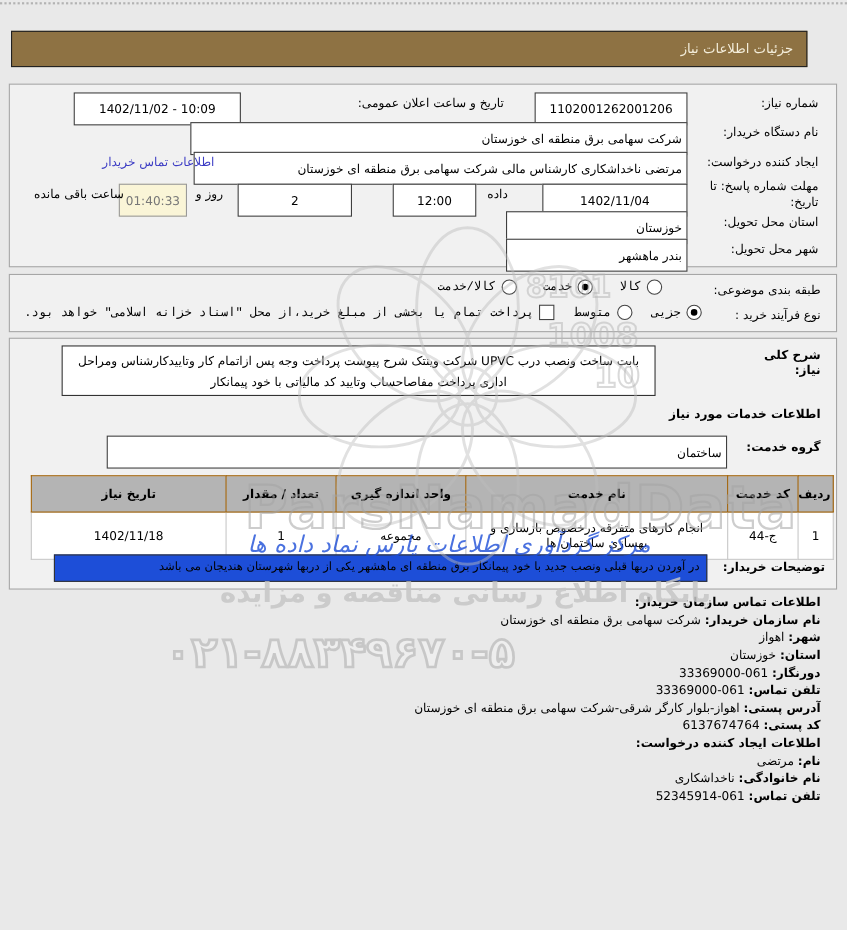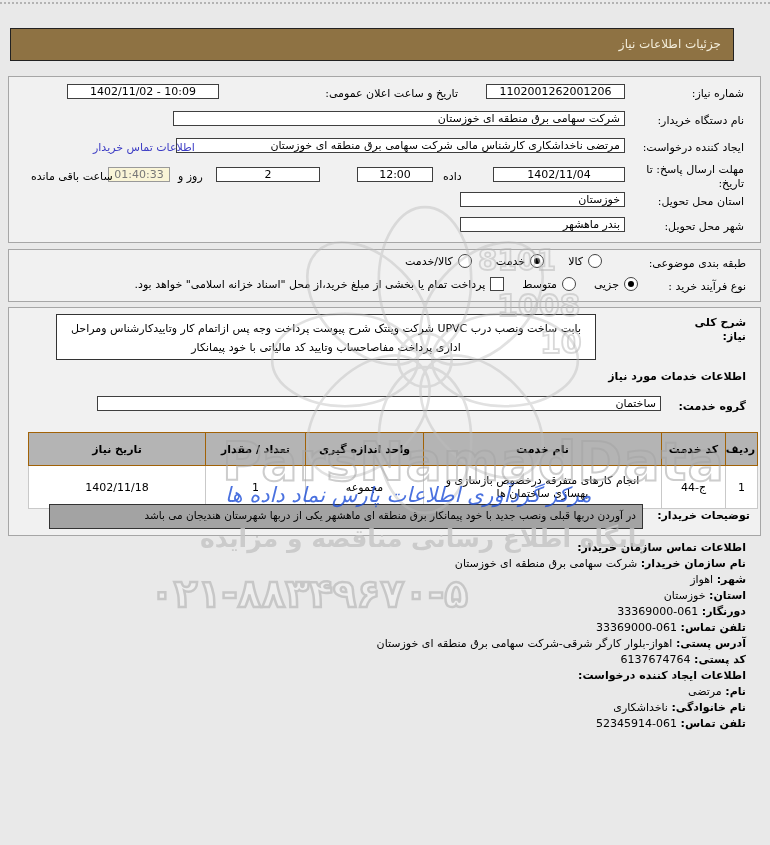--- a/index.html
+++ b/index.html
@@ -8,34 +8,34 @@
   .top-dots{position:absolute;top:2px;left:0;width:770px;border-top:2px dotted #b3b3b3;}
   .titlebar{position:absolute;left:10px;top:28px;width:724px;height:33px;background:#8e7243;border:1px solid #222;
             color:#f3edda;font-size:12px;line-height:31px;padding-right:12px;box-sizing:border-box;}
   .panel{position:absolute;background:#f1f1f1;border:1px solid #a6a6a6;box-sizing:border-box;}
   .p1{left:8px;top:76px;width:753px;height:167px;}
   .p2{left:8px;top:249px;width:753px;height:53px;}
   .p3{left:8px;top:307px;width:753px;height:229px;}
   .lbl{position:absolute;white-space:nowrap;font-size:11px;}
   .lbl.wrap{white-space:normal;text-align:right;line-height:14px;}
   .b{font-weight:bold;}
-  input.tb{position:absolute;background:#fff;border:1px solid #3f3f3f;height:15px;box-sizing:border-box;
+  input.tb{position:absolute;background:#fff;border:1px solid #3f3f3f;height:30px;box-sizing:border-box;
            font-family:"DejaVu Sans",sans-serif;font-size:11px;padding:0 4px;color:#000;}
   input.center{text-align:center;direction:ltr;}
   input.rtl-val{text-align:right;direction:rtl;}
   input.count{background:#faf5d7;border:1px solid #999;color:#777;text-align:center;direction:ltr;}
   .link{position:absolute;color:#3c3cc4;cursor:pointer;white-space:nowrap;}
   .optrow{position:absolute;display:flex;align-items:center;gap:24px;}
-  .opt{display:inline-flex;align-items:center;gap:5px;white-space:nowrap;}
+  .opt{display:inline-flex;align-items:center;gap:5px;white-space:nowrap;font-family:Liberation Mono, monospace;}
   .radio{display:inline-block;width:12px;height:12px;border:1px solid #444;border-radius:50%;background:#fff;position:relative;flex:none;}
   .radio.checked::after{content:"";position:absolute;left:3px;top:3px;width:6px;height:6px;border-radius:50%;background:#000;}
   .checkbox{display:inline-block;width:12px;height:12px;border:1px solid #444;background:#fff;flex:none;}
   .descbox{position:absolute;background:#fff;border:1px solid #333;box-sizing:border-box;text-align:center;
            padding:4px 10px;line-height:1.75;font-size:11px;}
-  .notebox{position:absolute;background:#a3a3a3;border:1px solid #333;box-sizing:border-box;text-align:right;
+  .notebox{position:absolute;background:#1d4ed8;border:1px solid #333;box-sizing:border-box;text-align:right;
            padding:4px 6px;font-size:10.5px;white-space:nowrap;overflow:hidden;}
   table.svc{position:absolute;left:19px;top:124px;width:729px;border-collapse:collapse;table-layout:fixed;
             border:1px solid #b5b5b5;font-size:11px;}
   table.svc th{background:#b4b4b4;border:1px solid #a16207;font-weight:bold;height:28px;padding:2px;}
   table.svc td{background:#fff;border:1px solid #c9c9c9;height:38px;text-align:center;padding:2px 4px;}
   .contact{position:absolute;right:24px;top:540px;text-align:right;line-height:16px;font-size:11px;}
   .contact .line{white-space:nowrap;}
   .ltrv{direction:ltr;unicode-bidi:isolate;}
   
   .wm{position:absolute;pointer-events:none;z-index:9;}
@@ -66,21 +66,21 @@
     <span class="lbl" style="right:302px;top:10px">تاریخ و ساعت اعلان عمومی:</span>
     <input class="tb center" style="left: 58px; top: 7px; width: 152px;" value="1402/11/02 - 10:09">
 
     <span class="lbl" style="right:16px;top:37px">نام دستگاه خریدار:</span>
     <input class="tb rtl-val" style="left: 164px; top: 34px; width: 452px;" value="شرکت سهامی برق منطقه ای خوزستان">
 
     <span class="lbl" style="right:16px;top:64px">ایجاد کننده درخواست:</span>
     <input class="tb rtl-val" style="left: 167px; top: 61px; width: 449px;" value="مرتضی ناخداشکاری کارشناس مالی شرکت سهامی برق منطقه ای خوزستان">
     <span class="link" style="left:84px;top:64px">اطلاعات تماس خریدار</span>
 
-    <span class="lbl wrap" style="right:16px;top:86px;width:106px">مهلت ارسال پاسخ: تا تاریخ:</span>
+    <span class="lbl wrap" style="right:16px;top:86px;width:106px">مهلت شماره پاسخ: تا تاریخ:</span>
     <input class="tb center" style="left: 484px; top: 90px; width: 132px;" value="1402/11/04">
     <span class="lbl" style="left:434px;top:93px">داده</span>
     <input class="tb center" style="left: 348px; top: 90px; width: 76px;" value="12:00">
     <input class="tb center" style="left: 207px; top: 90px; width: 104px;" value="2">
     <span class="lbl" style="left:169px;top:93px">روز و</span>
     <input class="tb count" style="left: 99px; top: 90px; width: 62px;" value="01:40:33">
     <span class="lbl" style="left:22px;top:93px">ساعت باقی مانده</span>
 
     <span class="lbl" style="right:16px;top:118px">استان محل تحویل:</span>
     <input class="tb rtl-val" style="left: 451px; top: 115px; width: 165px;" value="خوزستان">

